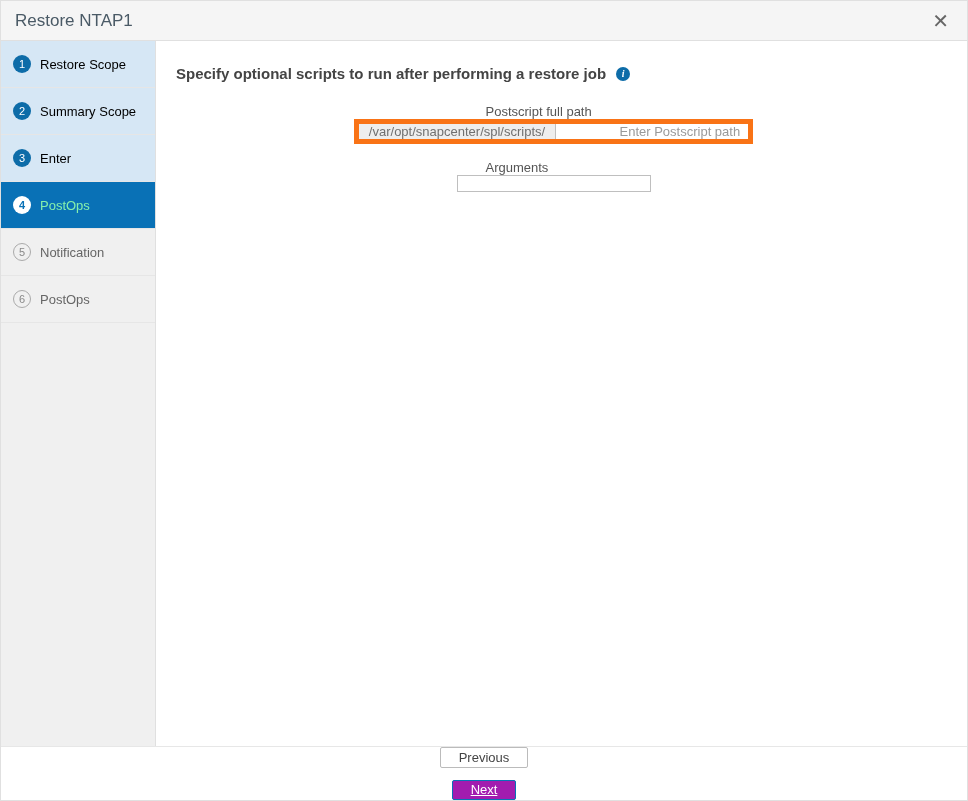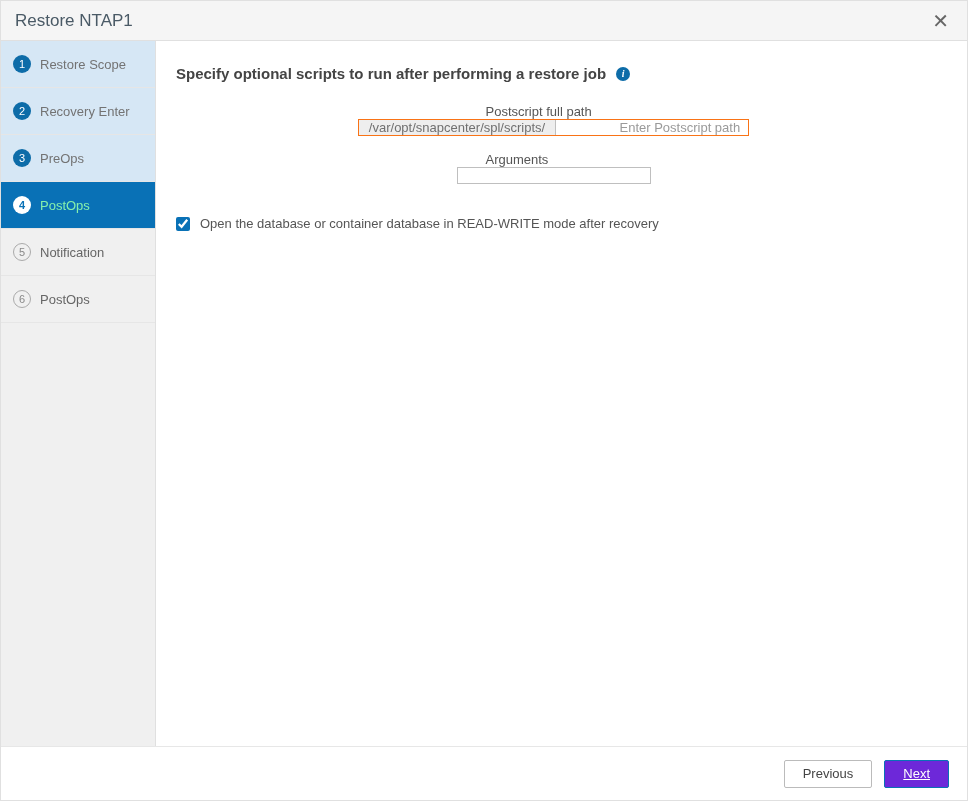--- a/index.html
+++ b/index.html
@@ -60,21 +60,21 @@
       align-items: center;
       padding: 14px 12px;
       cursor: pointer;
       border-bottom: 1px solid #e6e6e6;
       gap: 9px;
     }
     .step.completed {
       background: #d6e7f5;
     }
     .step.completed .step-label {
-      color: #737373;
+      color: #000000;
     }
     .step.active {
       background: #0971b6;
     }
     .step.active .step-label {
       color: #86efac;
       font-weight: 500;
     }
     .step.upcoming {
       background: #f0f0f0;
@@ -147,21 +147,21 @@
       flex-direction: column;
     }
     .form-label {
       width: 136px;
       color: #555;
       font-size: 13px;
     }
     .path-group {
       flex: 1;
       display: flex;
-      border: 1px solid #f97316;
+      border: 5px solid #f97316;
       height: 36px;
     }
     .path-prefix {
       background: #eee;
       padding: 0 10px;
       display: flex;
       align-items: center;
       color: #707070;
       border-right: 1px solid #bfbfbf;
       font-size: 13px;
@@ -203,35 +203,36 @@
       font-size: 13px;
     }
     .footer {
       height: 54px;
       display: flex;
       align-items: center;
       justify-content: flex-end;
       gap: 12px;
       padding: 0 18px;
       border-top: 1px solid #e7e7e7;
+      flex-direction: column;
     }
     .btn {
       height: 28px;
       padding: 0 18px;
       font-size: 13px;
       cursor: pointer;
       border-radius: 2px;
     }
     .btn-secondary {
       background: #fff;
       border: 1px solid #bbb;
       color: #444;
     }
     .btn-primary {
-      background: #6d28d9;
+      background: #a21caf;
       border: 1px solid #0971b6;
       color: #fff;
       text-decoration: underline;
     }
   </style>
 </head>
 <body>
 
 <div class="dialog">
   <div class="header">
@@ -240,25 +241,25 @@
   </div>
 
   <div class="body">
     <div class="sidebar">
       <div class="step completed">
         <div class="step-num">1</div>
         <div class="step-label">Restore Scope</div>
       </div>
       <div class="step completed">
         <div class="step-num">2</div>
-        <div class="step-label">Recovery Enter</div>
+        <div class="step-label">Summary Scope</div>
       </div>
       <div class="step completed">
         <div class="step-num">3</div>
-        <div class="step-label">PreOps</div>
+        <div class="step-label">Enter</div>
       </div>
       <div class="step active">
         <div class="step-num">4</div>
         <div class="step-label">PostOps</div>
       </div>
       <div class="step upcoming">
         <div class="step-num">5</div>
         <div class="step-label">Notification</div>
       </div>
       <div class="step upcoming">
@@ -279,24 +280,20 @@
           <div class="path-prefix">/var/opt/snapcenter/spl/scripts/</div>
           <input class="path-input" type="text" placeholder="Enter Postscript path" style="">
         </div>
       </div>
 
       <div class="form-row">
         <div class="form-label">Arguments</div>
         <input class="args-input" type="text" style="">
       </div>
 
-      <div class="checkbox-row">
-        <input type="checkbox" class="checkbox" checked="" style="">
-        <span class="checkbox-label">Open the database or container database in READ-WRITE mode after recovery</span>
-      </div>
     </div>
   </div>
 
   <div class="footer">
     <button class="btn btn-secondary">Previous</button>
     <button class="btn btn-primary">Next</button>
   </div>
 </div>
 
 </body></html>

